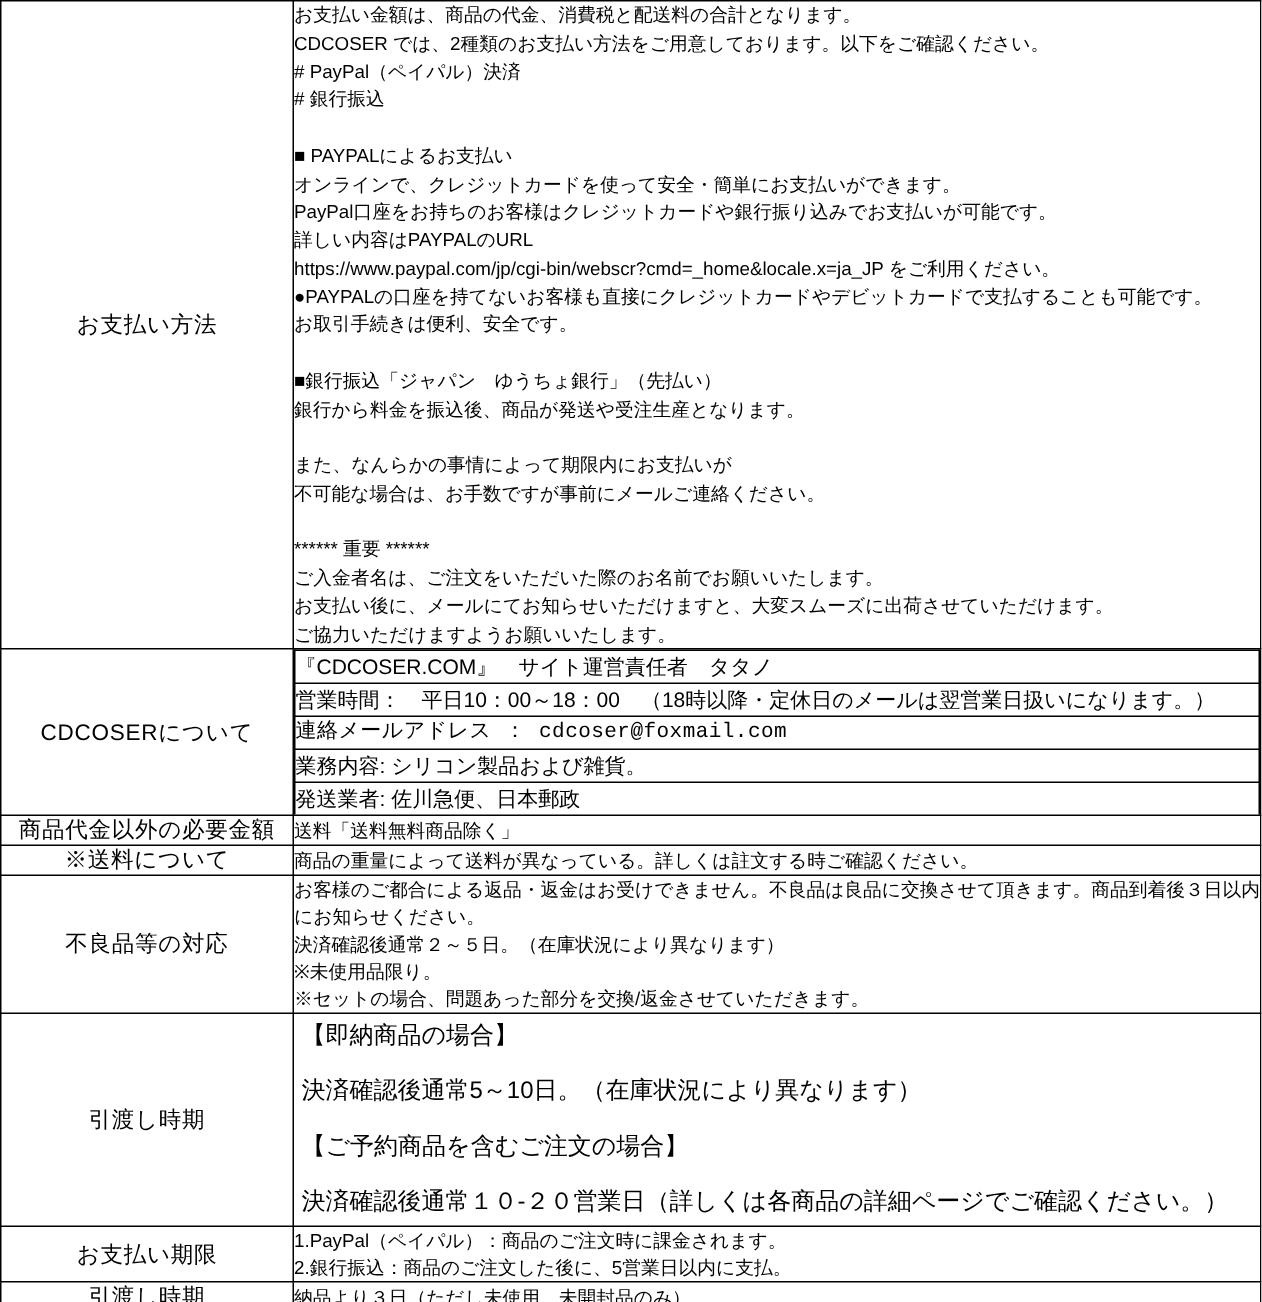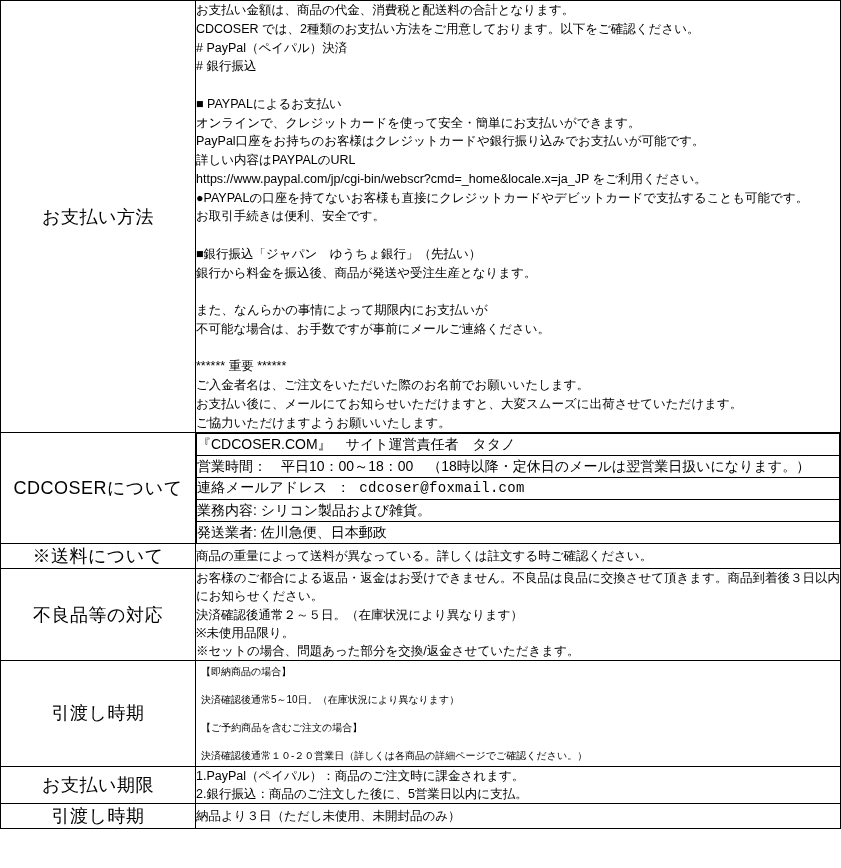--- a/index.html
+++ b/index.html
@@ -19,21 +19,21 @@
     table-layout: fixed;
   }
   table.info td {
     border: 1px solid #000000;
     vertical-align: middle;
     padding: 0;
   }
   td.label {
     width: 194px;
     text-align: center;
-    font-size: 18px;
+    font-size: 15px;
     letter-spacing: 0.5px;
     padding: 4px 2px;
   }
   td.value {
     padding: 3px 5px;
     line-height: 1.45;
     font-size: 12.5px;
     vertical-align: top;
   }
   .paybody {
@@ -60,21 +60,21 @@
     font-family: "Liberation Mono", monospace;
     font-size: 12px;
     letter-spacing: 0.3px;
   }
   .line {
     display: block;
   }
   .dl-block {
     padding: 3px 5px;
     line-height: 1.5;
-    font-size: 10px;
+    font-size: 16px;
   }
   .dl-block .line { margin: 0; }
   .spacer-sm { display:block; height: 13px; }
   .value-lines { white-space: pre-wrap; }
   .urlline { word-break: break-all; }
 </style>
 </head>
 <body>
 
 <table class="info">
@@ -126,20 +126,24 @@
                 <td>業務内容: シリコン製品および雑貨。</td>
               </tr>
         <tr>
                 <td>発送業者: 佐川急便、日本郵政</td>
               </tr>
       </tbody>
           </table>
     </td>
   </tr>
 
+  <tr>
+    <td class="label">商品代金以外の必要金額</td>
+    <td class="value">送料「送料無料商品除く」</td>
+  </tr>
 
   <tr>
     <td class="label">※送料について</td>
     <td class="value">商品の重量によって送料が異なっている。詳しくは註文する時ご確認ください。</td>
   </tr>
 
   <tr>
     <td class="label">不良品等の対応</td>
     <td class="value">
       <div class="value-lines">お客様のご都合による返品・返金はお受けできません。不良品は良品に交換させて頂きます。商品到着後３日以内にお知らせください。

